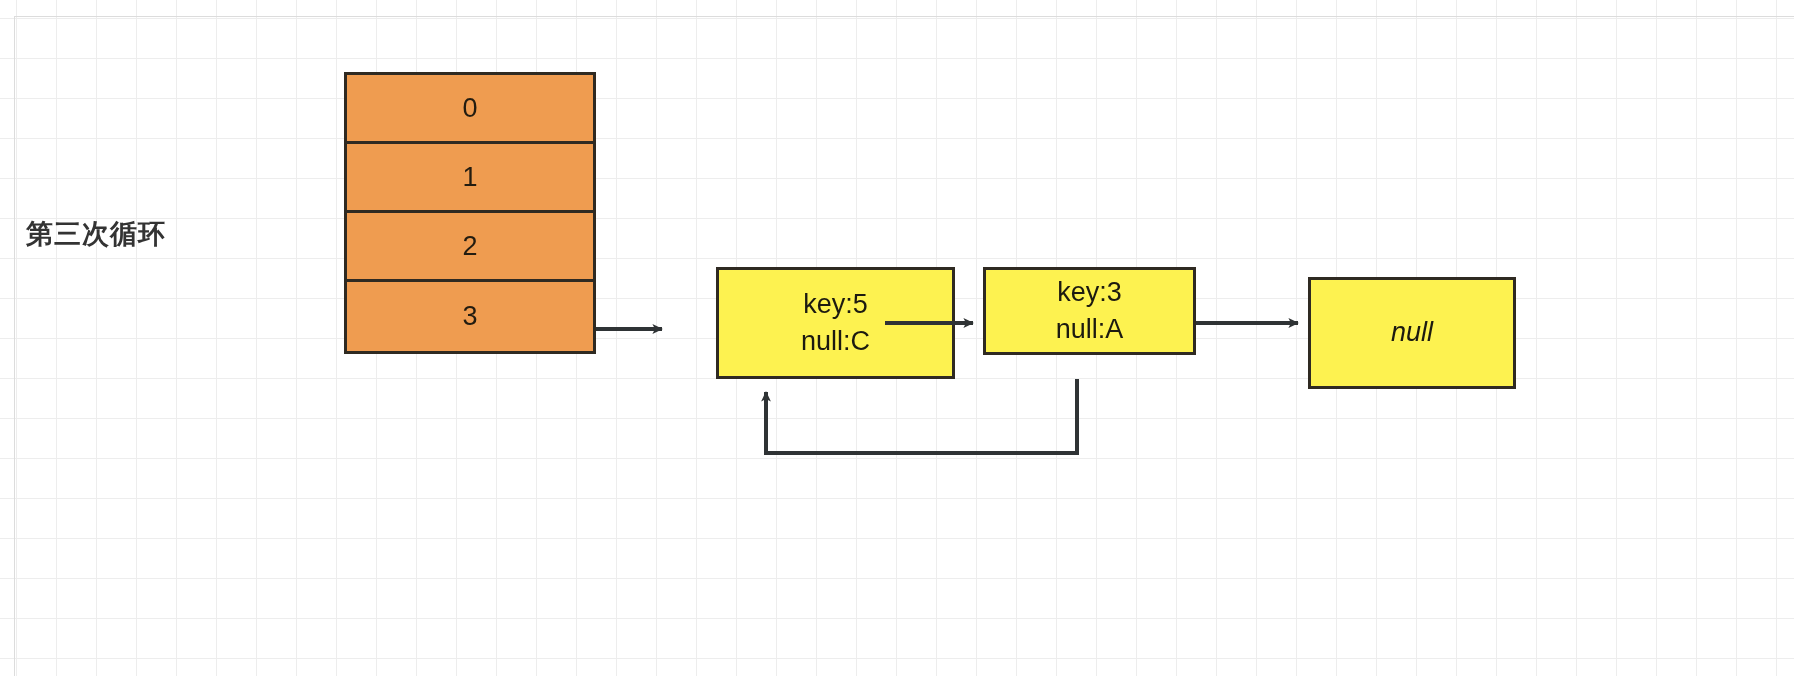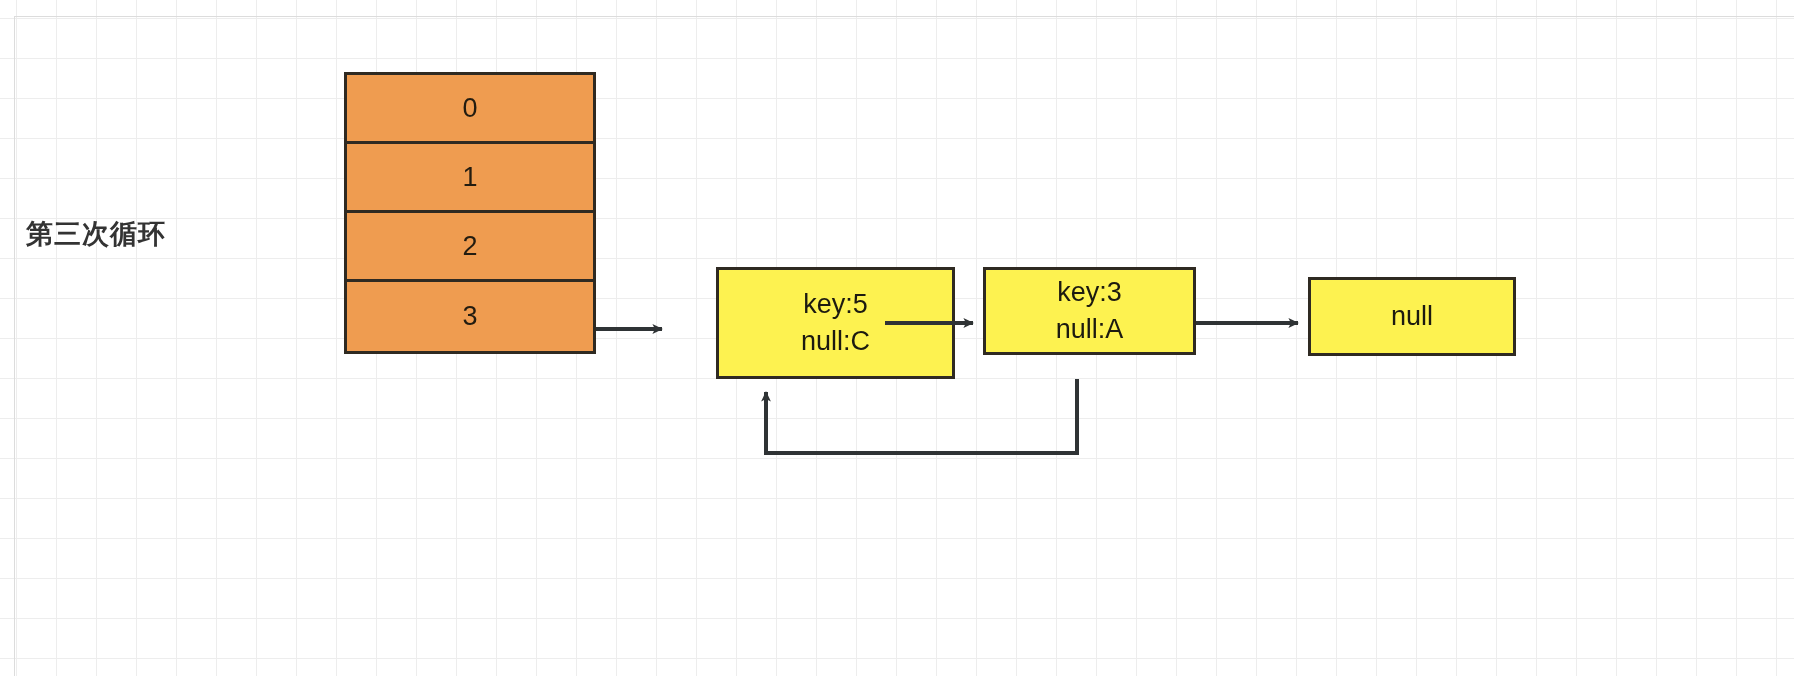--- a/index.html
+++ b/index.html
@@ -93,21 +93,21 @@
     align-items: center;
     justify-content: center;
     color: #1c1a10;
     font-size: 27px;
     line-height: 1.38;
   }
   .node .line { white-space: nowrap; }
 
   #node-1 { left: 672px; top: 267px; width: 239px; height: 112px; margin-left: 44px; }
   #node-2 { left: 983px; top: 267px; width: 213px; height: 88px; }
-  #node-null { left: 1308px; top: 277px; width: 208px; height: 79px; }
+  #node-null { left: 1308px; top: 277px; width: 208px; height: 112px; font-style: italic; }
 
   
   .edge-svg {
     position: absolute;
     left: 0;
     top: 0;
     width: 1794px;
     height: 676px;
     pointer-events: none;
   }

